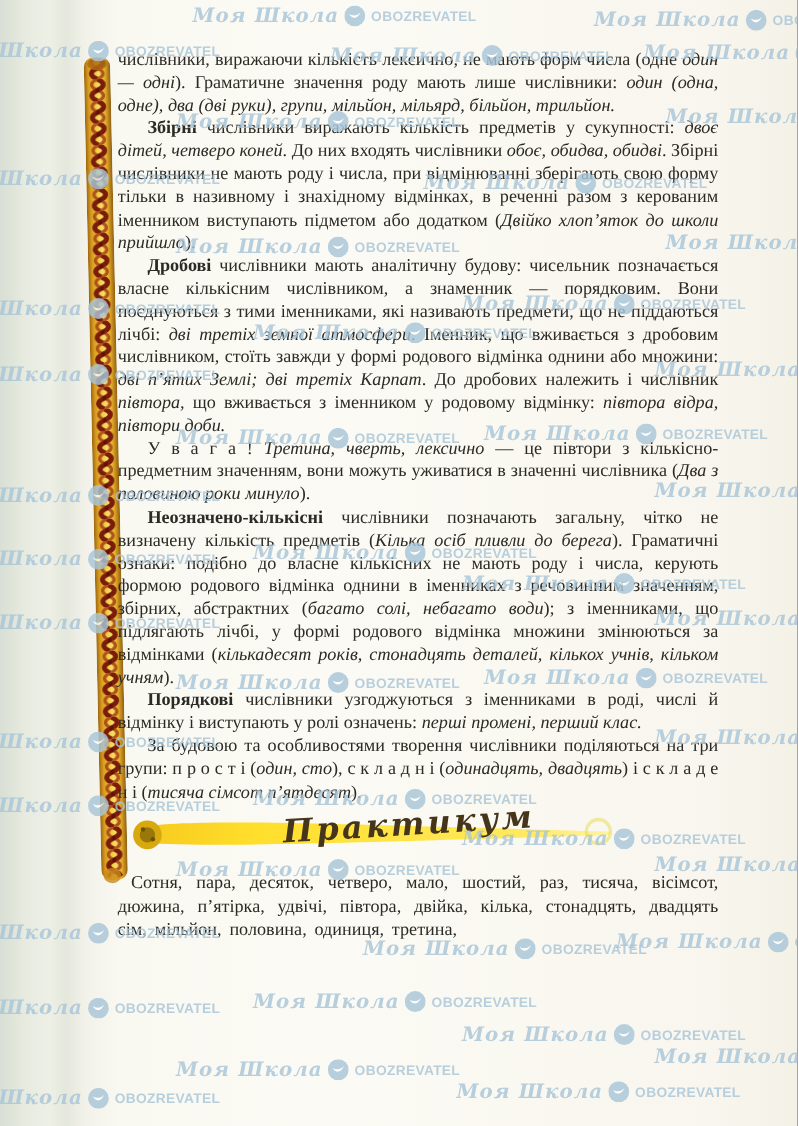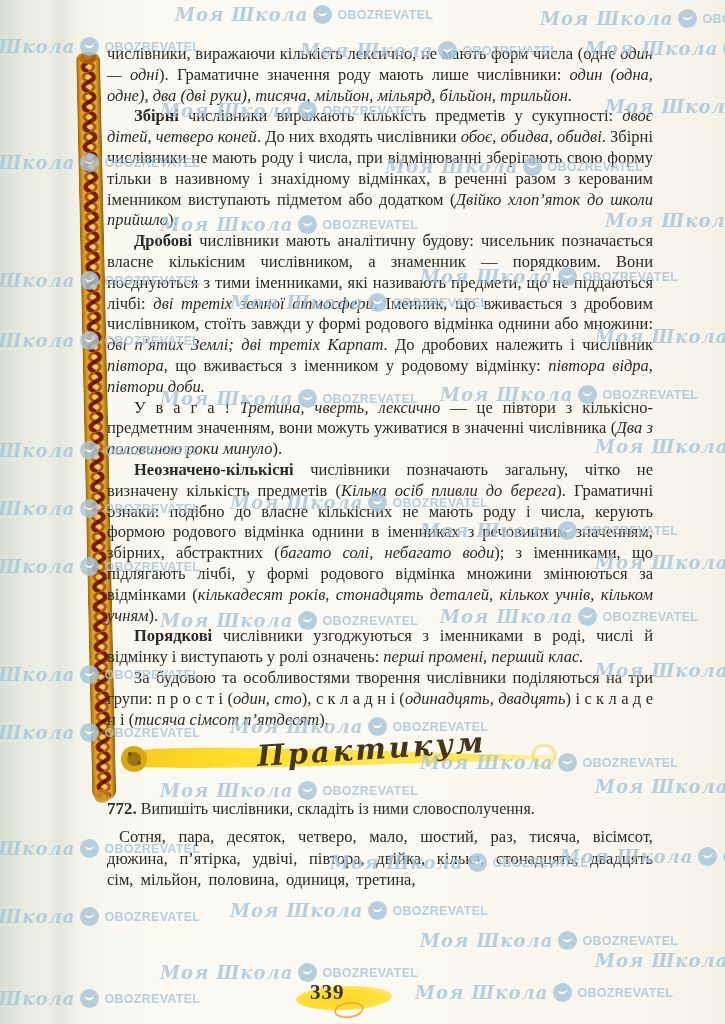--- a/index.html
+++ b/index.html
@@ -123,21 +123,21 @@
       <rect x="0" y="0" width="24" height="748" rx="9" fill="url(#gold)"></rect>
       <rect x="1.5" y="2" width="21" height="744" rx="8" fill="url(#braid)"></rect>
       <ellipse cx="12" cy="6" rx="9" ry="6" fill="#b06a12" opacity="0.85"></ellipse>
       <ellipse cx="10" cy="744" rx="8" ry="7" fill="#c9891a" opacity="0.8"></ellipse>
     </svg>
   </div>
 
   <div class="text-column">
 
     <div>
-        <p class="para"><span class="seg-n">числівники, виражаючи кількість лексично, не мають форм числа (одне </span><span class="seg-i">один — одні</span><span class="seg-n">). Граматичне значення роду мають лише числівники: </span><span class="seg-i">один (одна, одне), два (дві руки), тисяча, мільйон, мільярд, більйон, трильйон.</span></p>
+        <p class="para"><span class="seg-n">числівники, виражаючи кількість лексично, не мають форм числа (одне </span><span class="seg-i">один — одні</span><span class="seg-n">). Граматичне значення роду мають лише числівники: </span><span class="seg-i">один (одна, одне), два (дві руки), групи, мільйон, мільярд, більйон, трильйон.</span></p>
         <p class="para ind"><span class="seg-b">Збірні</span><span class="seg-n"> числівники виражають кількість предметів у сукупності: </span><span class="seg-i">двоє дітей, четверо коней</span><span class="seg-n">. До них входять числівники </span><span class="seg-i">обоє, обидва, обидві</span><span class="seg-n">. Збірні числівники не мають роду і числа, при відмінюванні зберігають свою форму тільки в називному і знахідному відмінках, в реченні разом з керованим іменником виступають підметом або додатком (</span><span class="seg-i">Двійко хлоп’яток до школи прийшло</span><span class="seg-n">).</span></p>
         <p class="para ind"><span class="seg-b">Дробові</span><span class="seg-n"> числівники мають аналітичну будову: чисельник позначається власне кількісним числівником, а знаменник — порядковим. Вони поєднуються з тими іменниками, які називають предмети, що не піддаються лічбі: </span><span class="seg-i">дві третіх земної атмосфери</span><span class="seg-n">. Іменник, що вживається з дробовим числівником, стоїть завжди у формі родового відмінка однини або множини: </span><span class="seg-i">дві п’ятих Землі; дві третіх Карпат</span><span class="seg-n">. До дробових належить і числівник </span><span class="seg-i">півтора</span><span class="seg-n">, що вживається з іменником у родовому відмінку: </span><span class="seg-i">півтора відра, півтори доби.</span></p>
         <p class="para ind"><span class="seg-n">У в а г а ! </span><span class="seg-i">Третина, чверть, лексично</span><span class="seg-n"> — це півтори з кількісно-предметним значенням, вони можуть уживатися в значенні числівника (</span><span class="seg-i">Два з половиною роки минуло</span><span class="seg-n">).</span></p>
         <p class="para ind"><span class="seg-b">Неозначено-кількісні</span><span class="seg-n"> числівники позначають загальну, чітко не визначену кількість предметів (</span><span class="seg-i">Кілька осіб пливли до берега</span><span class="seg-n">). Граматичні ознаки: подібно до власне кількісних не мають роду і числа, керують формою родового відмінка однини в іменниках з речовинним значенням, збірних, абстрактних (</span><span class="seg-i">багато солі, небагато води</span><span class="seg-n">); з іменниками, що підлягають лічбі, у формі родового відмінка множини змінюються за відмінками (</span><span class="seg-i">кількадесят років, стонадцять деталей, кількох учнів, кільком учням</span><span class="seg-n">).</span></p>
         <p class="para ind"><span class="seg-b">Порядкові</span><span class="seg-n"> числівники узгоджуються з іменниками в роді, числі й відмінку і виступають у ролі означень: </span><span class="seg-i">перші промені, перший клас.</span></p>
         <p class="para ind"><span class="seg-n">За будовою та особливостями творення числівники поділяються на три групи: п р о с т і (</span><span class="seg-i">один, сто</span><span class="seg-n">), с к л а д н і (</span><span class="seg-i">одинадцять, двадцять</span><span class="seg-n">) і с к л а д е н і (</span><span class="seg-i">тисяча сімсот п’ятдесят</span><span class="seg-n">).</span></p>
       </div>
 
     <div class="practicum">
       <svg width="470" height="48" viewBox="0 0 470 48">
@@ -152,33 +152,27 @@
         <path d="M8 16 C60 8 150 12 438 20 L438 23 C150 32 60 34 8 30 Z" fill="url(#stroke)"></path>
         <circle cx="17" cy="23" r="13" fill="#d8a90f"></circle>
         <circle cx="17" cy="23" r="7" fill="#8a6a08" opacity="0.8"></circle>
         <circle cx="13" cy="18" r="2" fill="#6e4f06"></circle>
         <circle cx="22" cy="27" r="2" fill="#6e4f06"></circle>
         <circle cx="427" cy="20" r="11" fill="none" stroke="#ead94a" stroke-width="3" opacity="0.5"></circle>
       </svg>
       <span class="practicum-label">Практикум</span>
     </div>
 
-    <p class="exercise"><span class="exercise-number">772.</span><span> Випишіть числівники, складіть із ними словосполучення.</span></p>
 
     <p class="exercise-words">Сотня, пара, десяток, четверо, мало, шостий, раз, тисяча, вісімсот, дюжина, п’ятірка, удвічі, півтора, двійка, кілька, стонадцять, двадцять сім, мільйон, половина, одиниця, третина,</p>
 
   </div>
 
   <div class="footer-sig">22*</div>
 
-  <div class="page-number-wrap">
-    <div class="page-highlight"></div>
-    <div class="page-scribble"></div>
-    <div class="page-number">339</div>
-  </div>
 
 <div class="wm" style="left: 175px; top: 4px;">
     <span class="wm-script">Моя Школа</span>
     <span class="wm-circle"><svg viewBox="0 0 20 20" width="19" height="19">
           <circle cx="10" cy="10" r="10" fill="#a9c6d9"></circle>
           <path d="M4.5 8 C7.5 13.5 12.5 13.5 15.5 6.5 C12 10.2 8 10.2 4.5 8 Z" fill="#ffffff"></path>
         </svg></span>
     <span class="wm-brand">OBOZREVATEL</span>
   </div>
     <div class="wm" style="left: 540px; top: 8px;">

